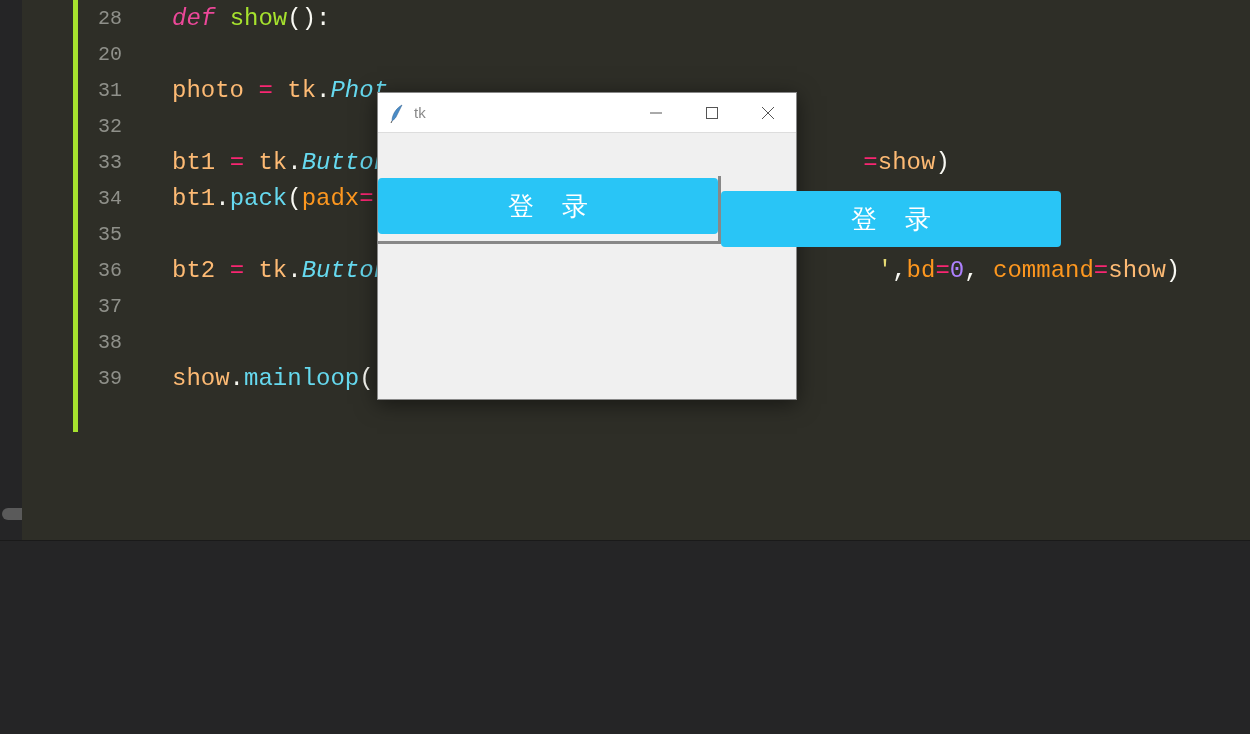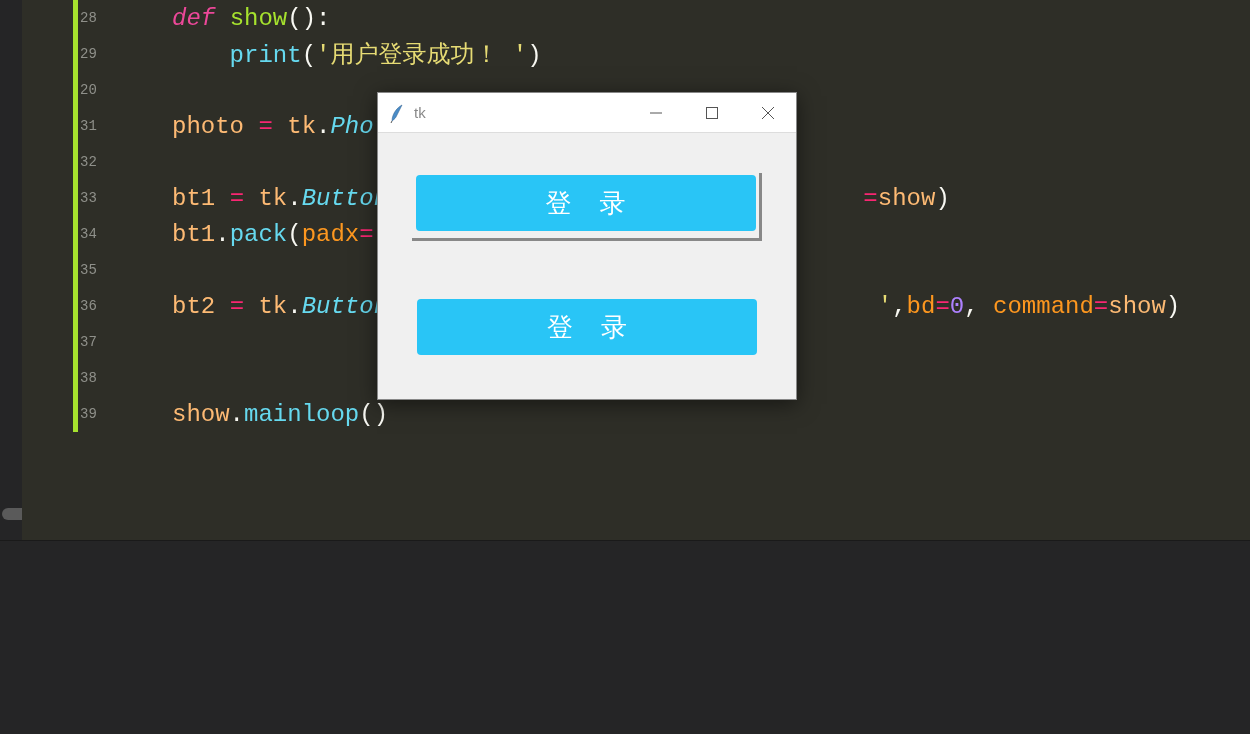--- a/index.html
+++ b/index.html
@@ -55,24 +55,24 @@
     }
     .line {
       display: flex;
       height: 36px;
       align-items: center;
       font-size: 24px;
       white-space: pre;
     }
     .lineno {
       width: 50px;
-      text-align: left;
+      text-align: right;
       color: #8f908a;
       padding-right: 8px;
-      font-size: 14px;
+      font-size: 20px;
       user-select: none;
       margin-left: 58px;
     }
     .code {
       color: #f8f8f2;
       padding-left: 42px;
     }
     .kw { color: #ec4899; font-style: italic; }
     .fn { color: #a6e22e; }
     .cls { color: #66d9ef; font-style: italic;}
@@ -132,21 +132,21 @@
       height: 40px;
       display: flex;
       align-items: center;
       justify-content: center;
       color: #555;
     }
     .tk-ctrl svg { display: block; }
     .tk-body {
       padding: 0;
       display: flex;
-      flex-direction: column;
+      flex-direction: row;
       align-items: center;
     }
     .tk-btn-frame1 {
       margin-top: 40px;
       width: 350px;
       height: 68px;
       border-right: 3px solid #888;
       border-bottom: 3px solid #888;
       display: flex;
       align-items: flex-start;
@@ -193,21 +193,20 @@
 <body>
 
 <div class="editor-wrapper">
   <div class="left-margin">
     <div class="scrollbar-thumb"></div>
   </div>
   <div class="code-area">
     <div class="green-bar"></div>
     <div class="code-lines" id="code-lines">
         <div class="line"><div class="lineno">28</div><div class="code"><span class="kw">def</span> <span class="fn">show</span><span class="punc">():</span></div></div>
-        <div class="line"><div class="lineno">29</div><div class="code">    <span class="call">print</span><span class="punc">(</span><span class="str">'用户登录成功！ '</span><span class="punc">)</span></div></div>
         <div class="line"><div class="lineno">20</div><div class="code"></div></div>
         <div class="line"><div class="lineno">31</div><div class="code"><span class="var">photo</span> <span class="eq">=</span> <span class="var">tk</span><span class="punc">.</span><span class="cls">Phot</span></div></div>
         <div class="line"><div class="lineno">32</div><div class="code"></div></div>
         <div class="line"><div class="lineno">33</div><div class="code"><span class="var">bt1</span> <span class="eq">=</span> <span class="var">tk</span><span class="punc">.</span><span class="cls">Button</span>                                 <span class="eq">=</span><span class="var">show</span><span class="punc">)</span></div></div>
         <div class="line"><div class="lineno">34</div><div class="code"><span class="var">bt1</span><span class="punc">.</span><span class="method">pack</span><span class="punc">(</span><span class="param">padx</span><span class="eq">=</span></div></div>
         <div class="line"><div class="lineno">35</div><div class="code"></div></div>
         <div class="line"><div class="lineno">36</div><div class="code"><span class="var">bt2</span> <span class="eq">=</span> <span class="var">tk</span><span class="punc">.</span><span class="cls">Button</span>                                  <span class="str">'</span><span class="punc">,</span><span class="param">bd</span><span class="eq">=</span><span class="num">0</span><span class="punc">,</span> <span class="param">command</span><span class="eq">=</span><span class="var">show</span><span class="punc">)</span></div></div>
         <div class="line"><div class="lineno">37</div></div>
         <div class="line"><div class="lineno">38</div><div class="code"></div></div>
         <div class="line"><div class="lineno">39</div><div class="code"><span class="var">show</span><span class="punc">.</span><span class="method">mainloop</span><span class="punc">()</span></div></div>

